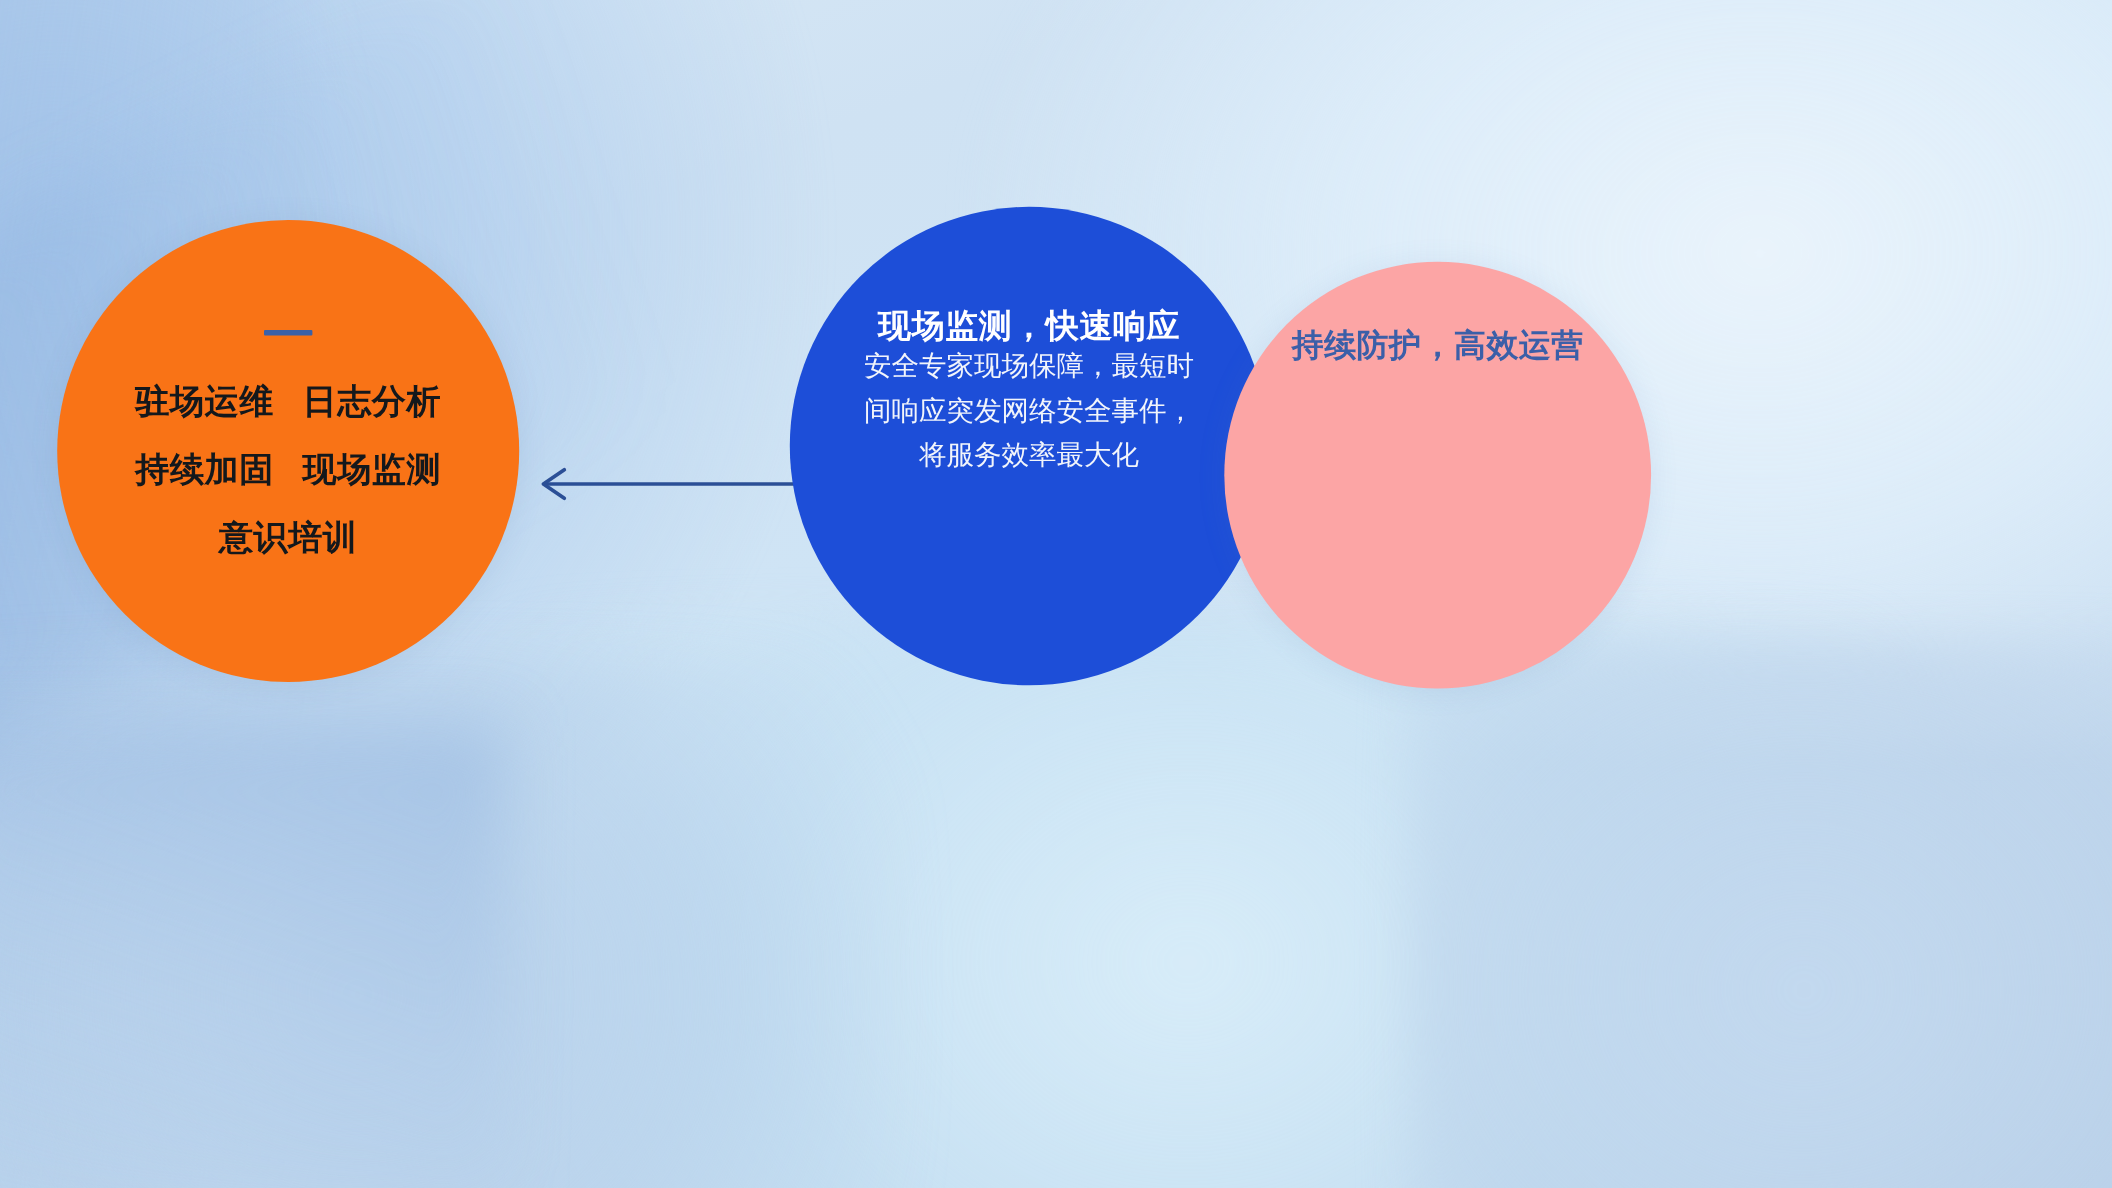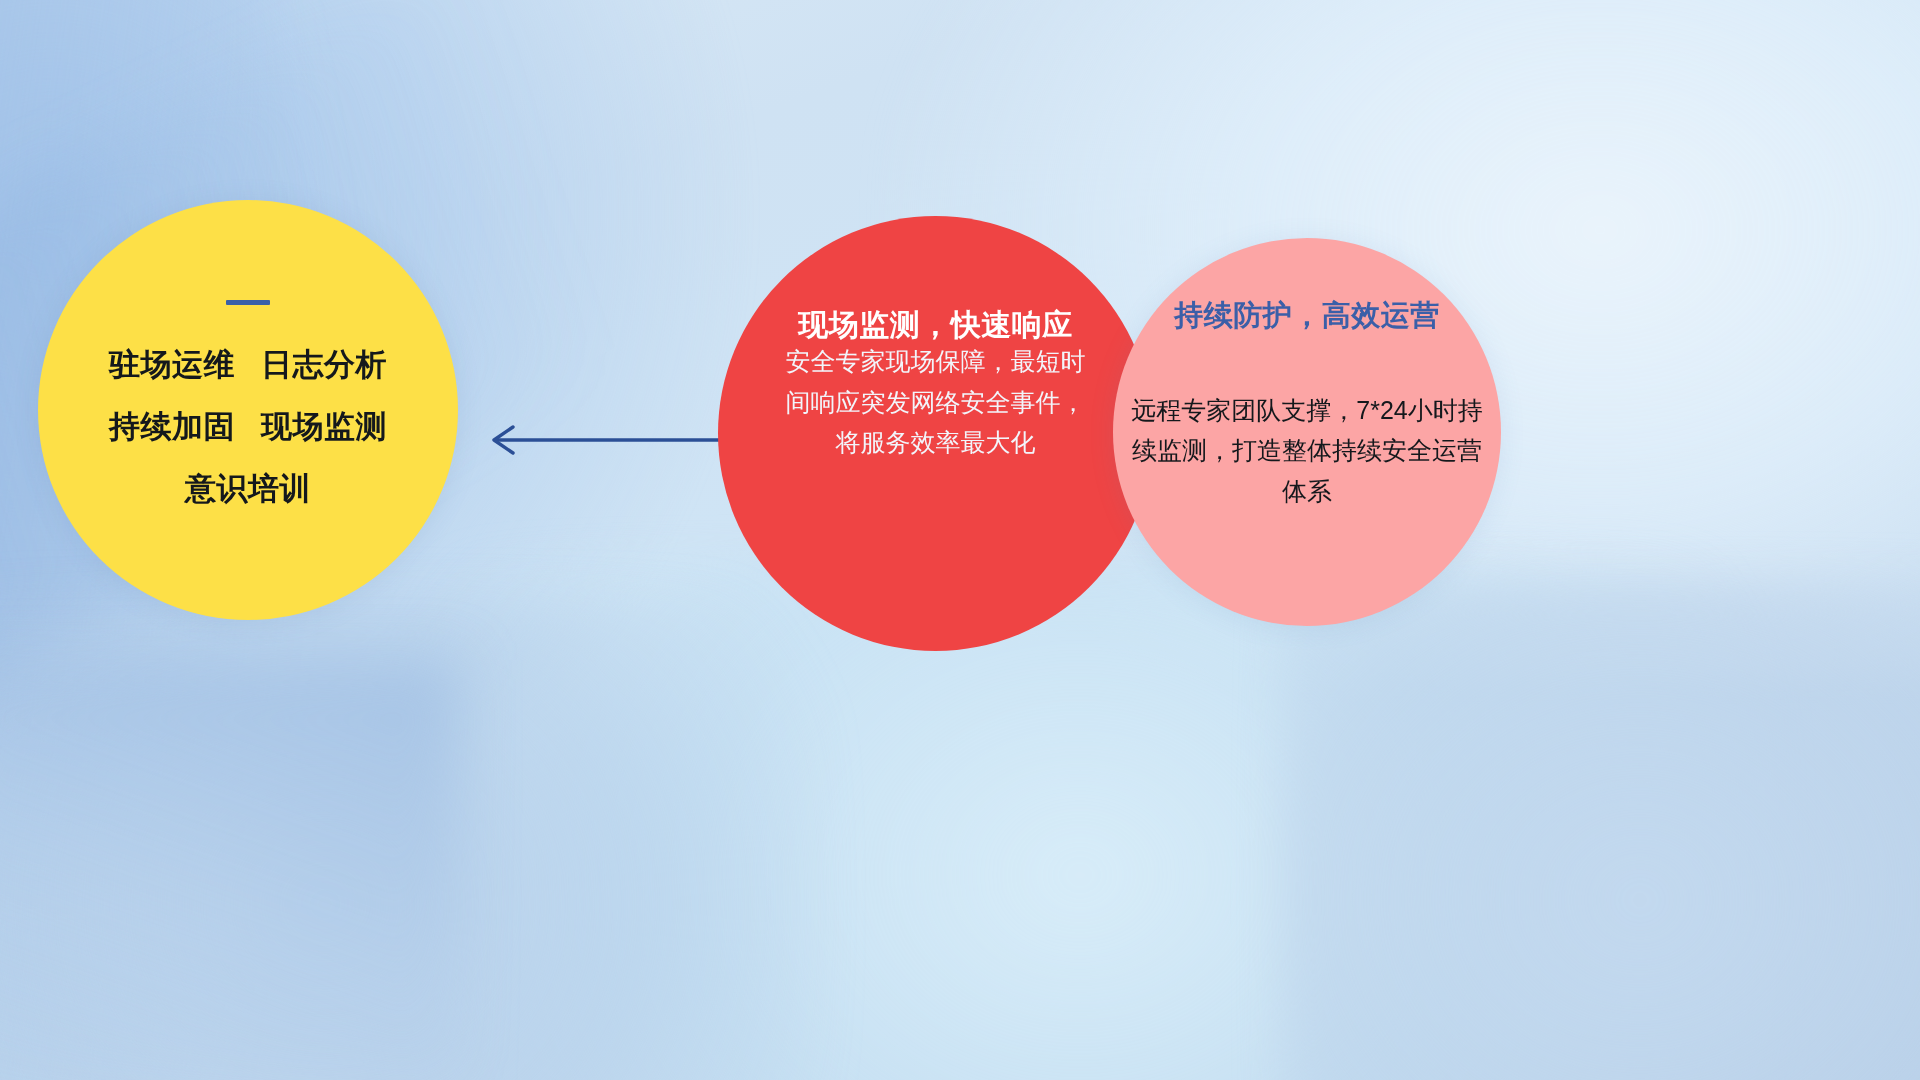--- a/index.html
+++ b/index.html
@@ -60,44 +60,44 @@
     filter:blur(28px);
   }
 
   
   #arrow { position:absolute; left:480px; top:400px; width:260px; height:80px; }
 
   
   .circle { position:absolute; border-radius:50%; }
 
   #circle-left {
-    left:38px; top:200px; width:420px; height:420px;
-    background:#fde047;
+    left:52px; top:200px; width:420px; height:420px;
+    background:#f97316;
     box-shadow:0 2px 26px rgba(90,130,180,0.14);
   }
   #circle-left .inner {
     position:absolute; inset:0;
     display:flex; flex-direction:column; align-items:center; justify-content:center;
     padding:0 26px;
   }
   .dash {
     width:44px; height:5px; background:#3b61a8; border-radius:1px;
     margin-bottom:44px;
   }
   .left-line {
     font-size:31px; font-weight:bold; color:#14181c;
     letter-spacing:0.5px; line-height:1;
     margin-bottom:31px; white-space:nowrap;
   }
   .left-line:last-child { margin-bottom:17px; }
   .left-line .gap { display:inline-block; width:26px; }
 
   #circle-mid {
-    left:718px; top:216px; width:435px; height:435px;
-    background:#ef4444;
+    left:718px; top:188px; width:435px; height:435px;
+    background:#1d4ed8;
     z-index:2;
   }
   #circle-mid .inner {
     position:absolute; inset:0;
     display:flex; flex-direction:column; align-items:center;
     padding-top:92px;
   }
   .mid-title {
     font-size:30px; font-weight:bold; color:#ffffff;
     letter-spacing:0.5px; white-space:nowrap; line-height:1.1;
@@ -166,15 +166,14 @@
 <div class="circle" id="circle-mid">
   <div class="inner">
     <div class="mid-title">现场监测，快速响应</div>
     <div class="mid-body">安全专家现场保障，最短时间响应突发网络安全事件，将服务效率最大化</div>
   </div>
 </div>
 
 <div class="circle" id="circle-right">
   <div class="inner">
     <div class="right-title">持续防护，高效运营</div>
-    <div class="right-body">远程专家团队支撑，7*24小时持续监测，打造整体持续安全运营体系</div>
   </div>
 </div>
 
 </body></html>

